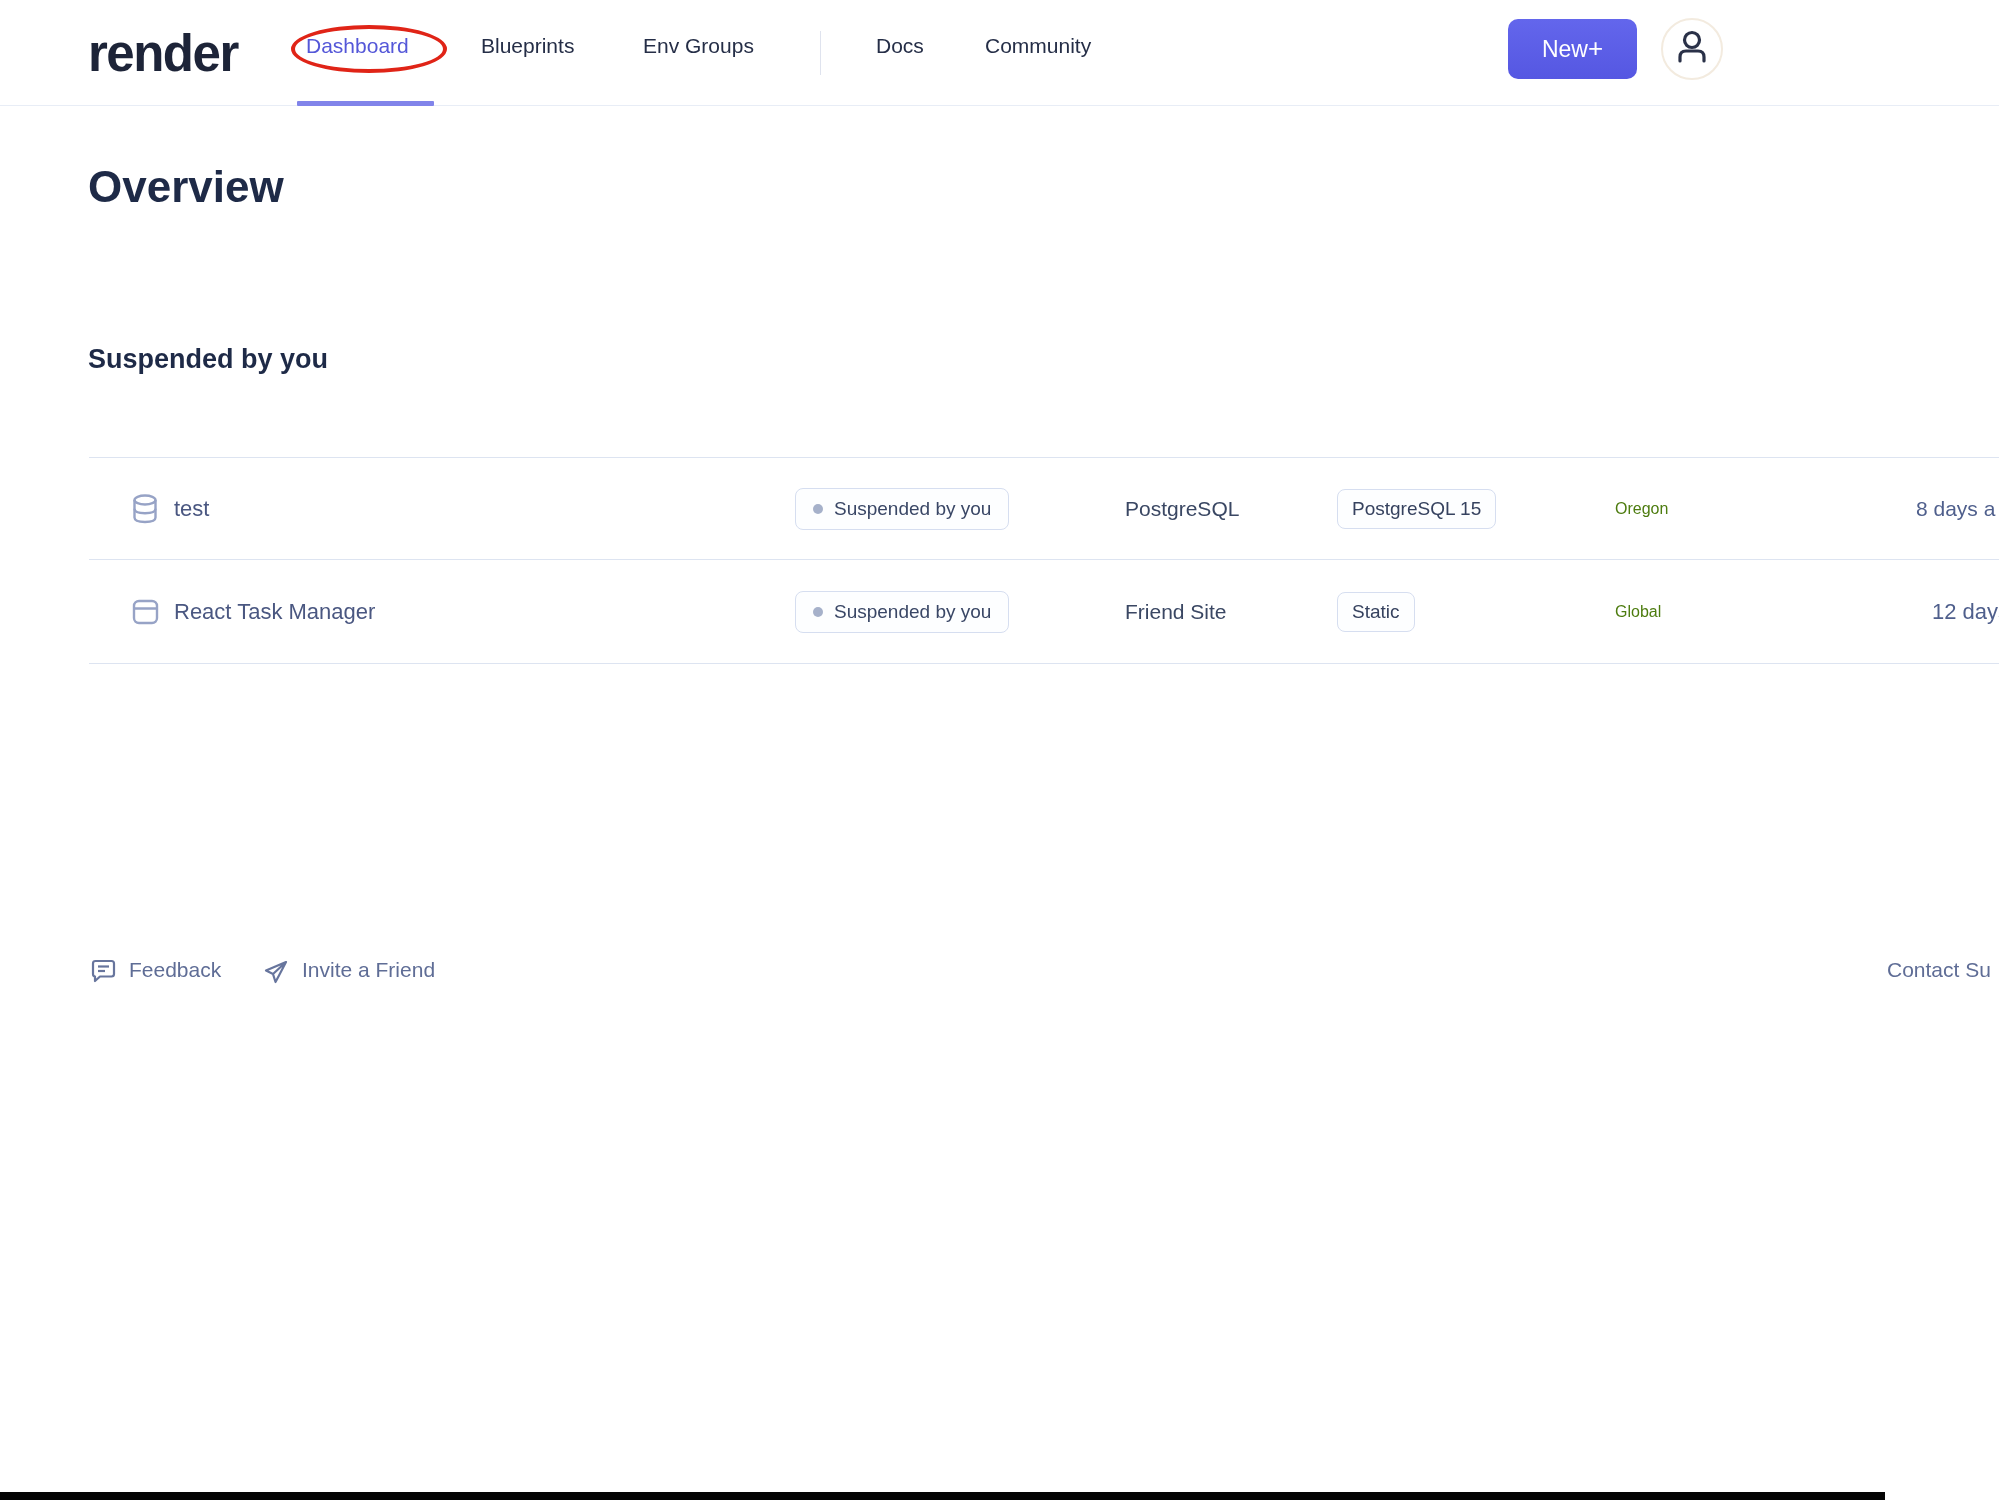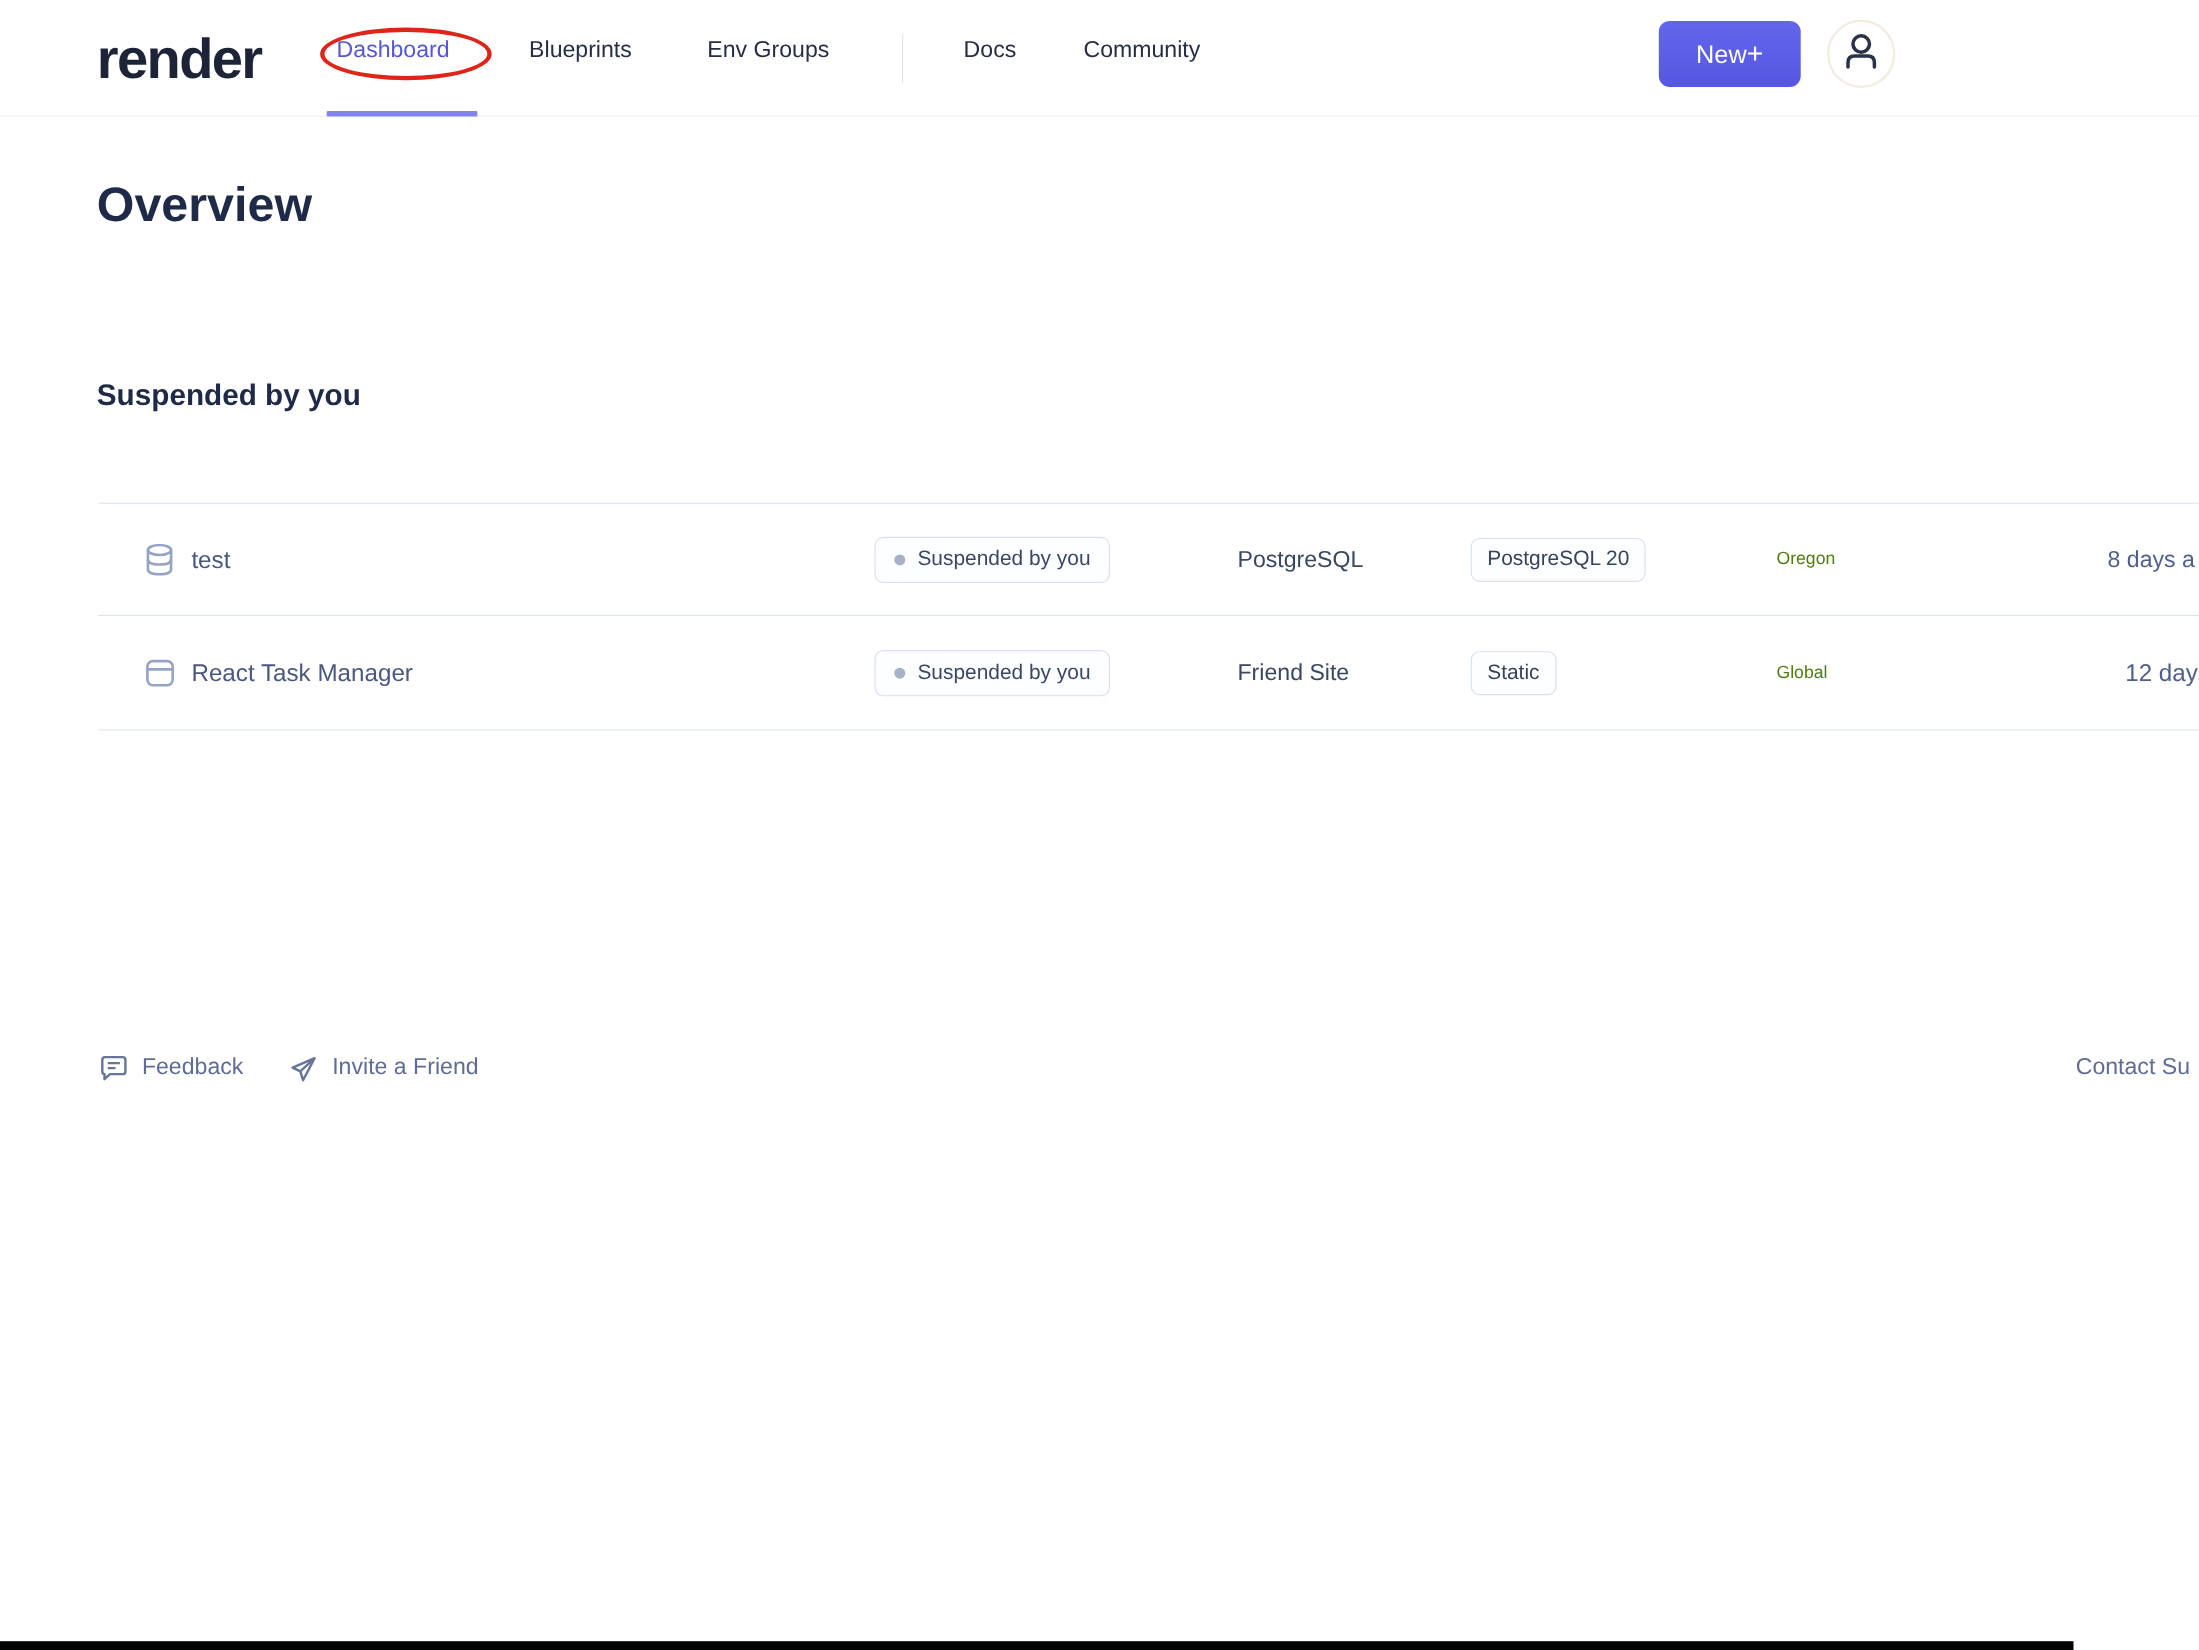--- a/index.html
+++ b/index.html
@@ -137,21 +137,21 @@
     </span>
     <span class="cell cell-name">test</span>
     <span class="cell cell-status">
       <span class="status-badge">
         <span class="status-dot"></span>
         <span>Suspended by you</span>
       </span>
     </span>
     <span class="cell cell-type">PostgreSQL</span>
     <span class="cell cell-env">
-      <span class="env-badge">PostgreSQL 20</span>
+      <span class="env-badge">PostgreSQL 15</span>
     </span>
     <span class="cell cell-region">Oregon</span>
     <span class="cell cell-deploy1">8 days a</span>
   </div>
   <div class="divider div-row1"></div>
 
   <div class="row row2">
     <span class="cell cell-icon">
       <svg width="27" height="27" viewBox="0 0 27 27" fill="none">
         <rect x="2" y="2.5" width="23" height="22" rx="5" stroke="#97a3c6" stroke-width="2.4"></rect>

